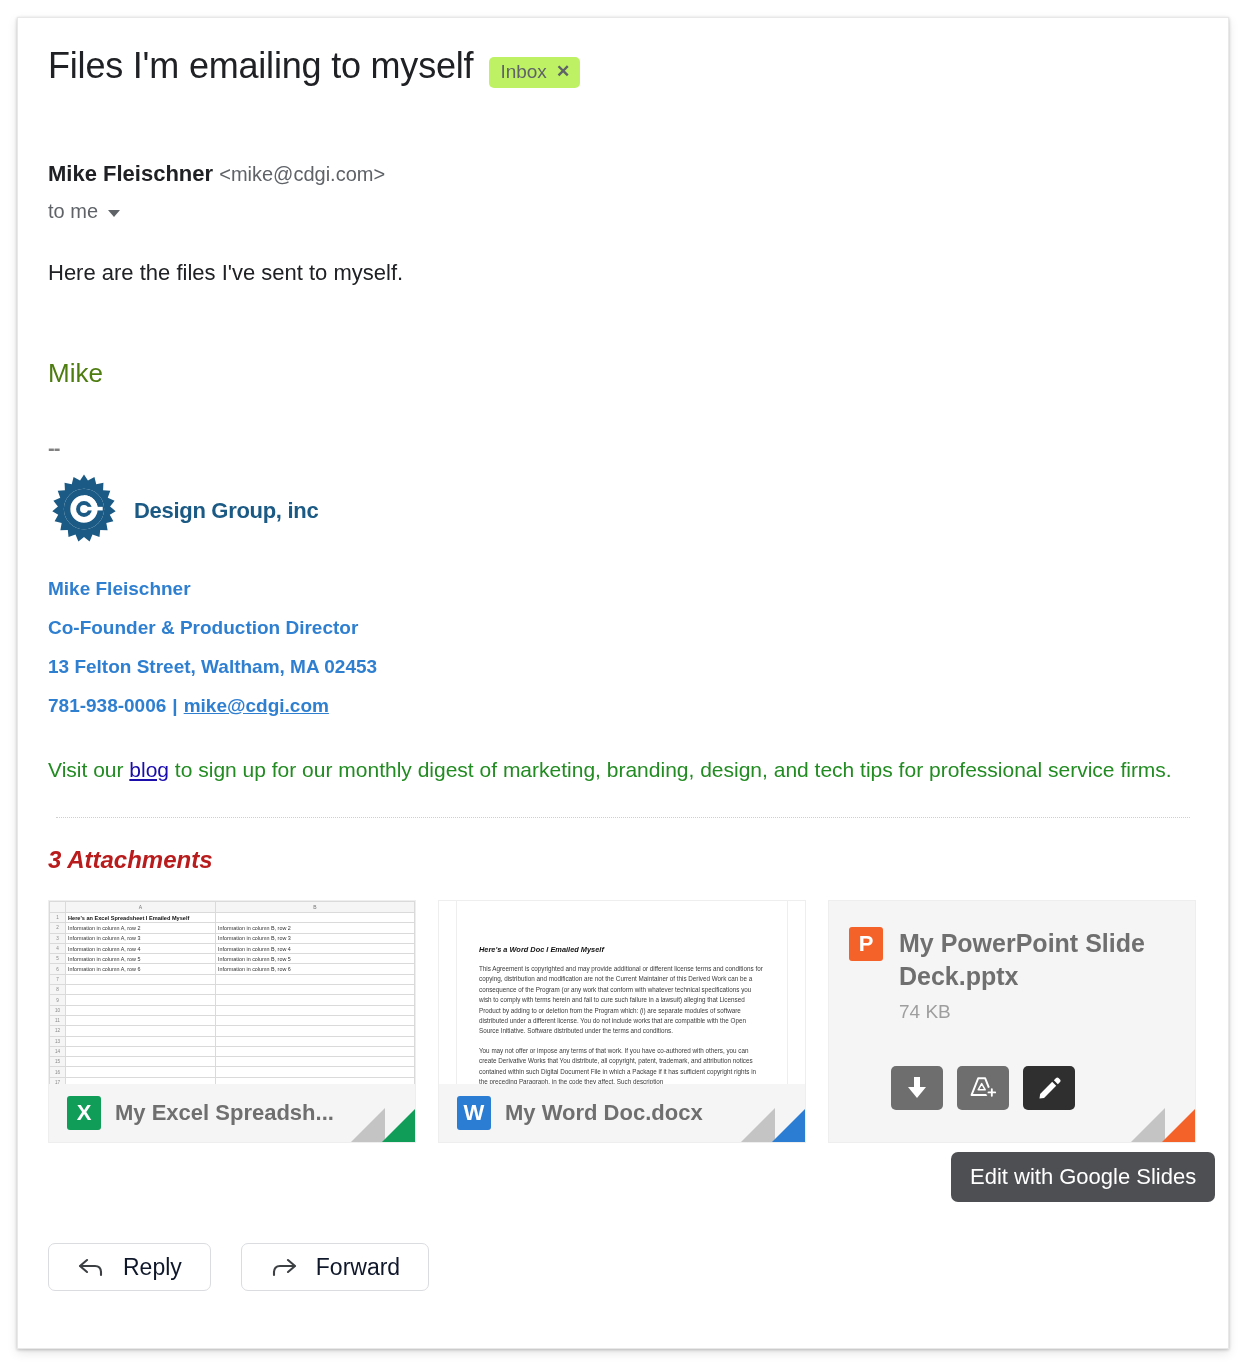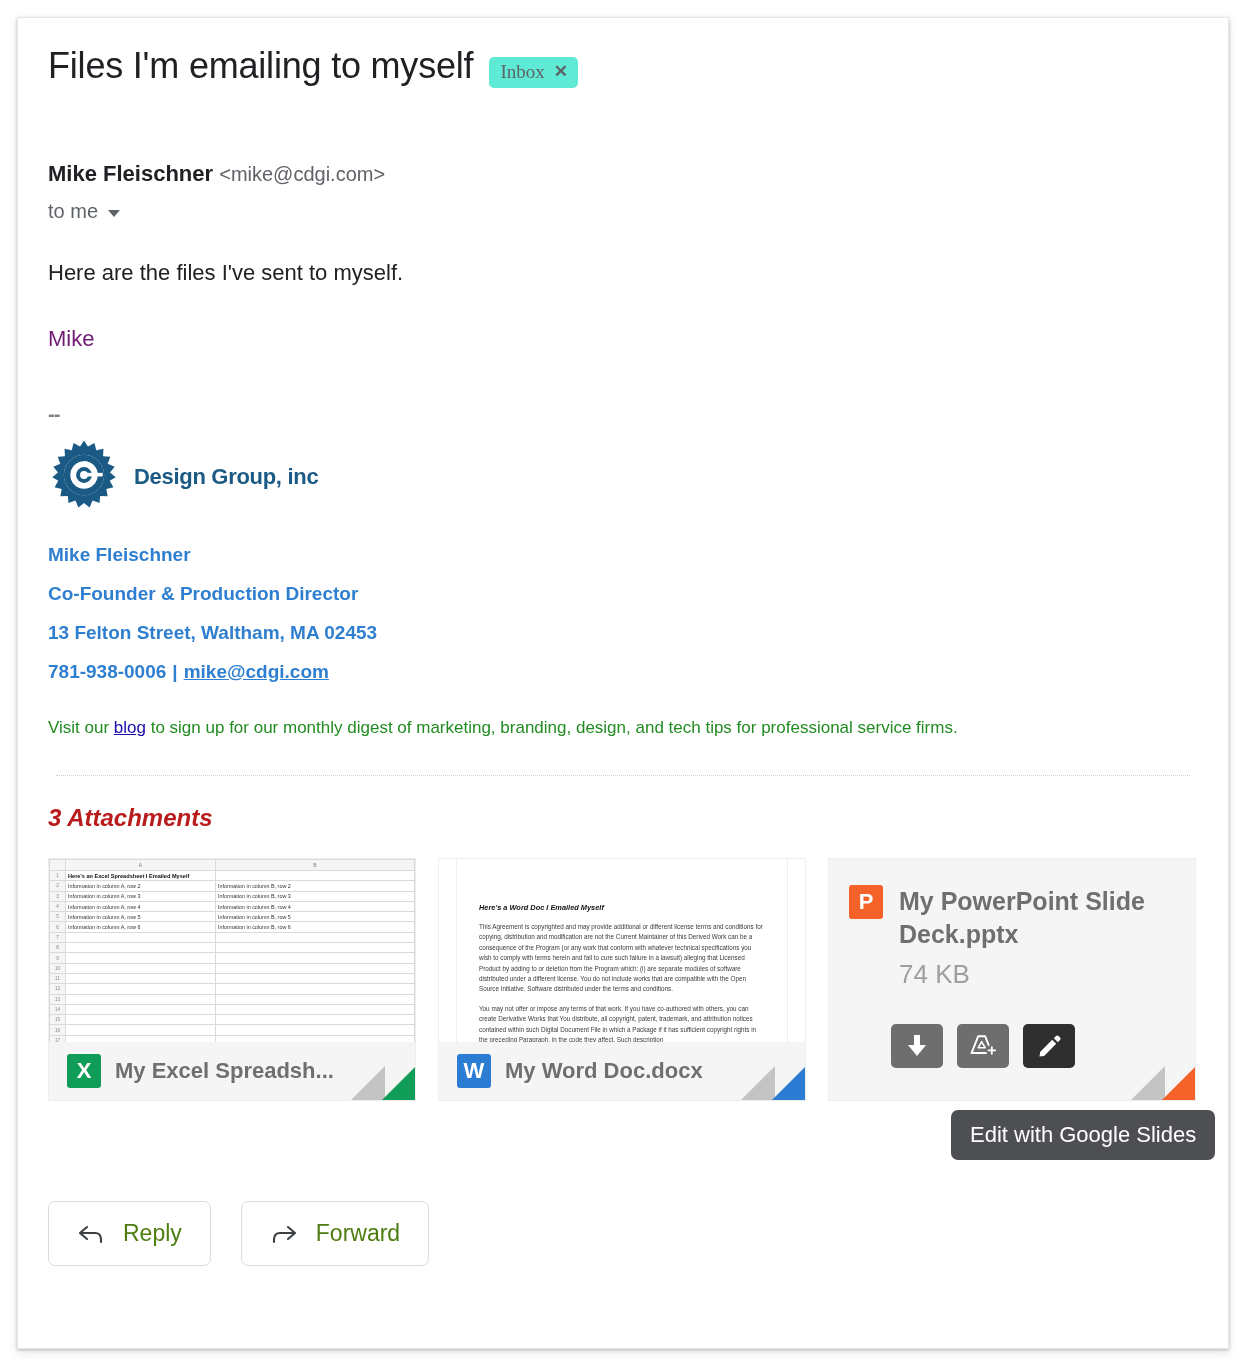--- a/index.html
+++ b/index.html
@@ -27,62 +27,62 @@
   .inner { padding: 26px 30px 0 30px; }
 
   
   .subject-row { display: flex; align-items: flex-end; gap: 16px; }
   .subject {
     font-size: 36px; font-weight: 400; color: #202124;
     letter-spacing: -0.2px; line-height: 44px;
   }
   .label-chip {
     display: inline-flex; align-items: center; gap: 9px;
-    background: #5eead4; color: #5f6368;
+    background: #bef264; color: #5f6368;
     border-radius: 5px; padding: 5px 10px 6px 11px;
-    font-size: 19px; line-height: 20px; font-family: Liberation Serif, serif;
+    font-size: 19px; line-height: 20px;
   }
   .chip-x { font-size: 17px; font-weight: 700; color: #5f6368; line-height: 16px; }
 
   
   .sender { margin-top: 72px; font-size: 22px; line-height: 28px; }
   .sender-name { font-weight: 700; color: #202124; }
   .sender-email { color: #5f6368; font-size: 20px; }
   .to-line {
     margin-top: 12px; display: flex; align-items: center; gap: 10px;
     color: #5f6368; font-size: 20px;
   }
   .caret {
     width: 0; height: 0; margin-top: 3px;
     border-left: 6px solid transparent;
     border-right: 6px solid transparent;
     border-top: 7px solid #5f6368;
   }
 
   
   .body-line { margin-top: 36px; font-size: 22px; color: #202124; line-height: 28px; }
-  .body-sign { margin-top: 38px; font-size: 22px; color: #701a75; line-height: 28px; }
+  .body-sign { margin-top: 72px; font-size: 26px; color: #4d7c0f; line-height: 28px; }
   .dashes {
     margin-top: 56px; color: #808080; font-size: 20px;
     letter-spacing: -1px; font-weight: 700; line-height: 10px;
   }
 
   
   .logo-wrap { margin-top: 20px; display: flex; align-items: center; gap: 14px; }
   .logo-text { display: flex; flex-direction: column; line-height: 1; }
   .logo-l1 { font-size: 38px; color: #1b5a84; letter-spacing: -0.5px; font-family: "Liberation Serif", serif; }
   .logo-l1 b { font-family: "Liberation Sans", sans-serif; font-weight: 700; letter-spacing: -1px; }
   .logo-l2 { font-size: 22px; color: #1b5a84; font-weight: 700; margin-top: 4px; letter-spacing: -0.3px; }
 
   
   .sig { margin-top: 24px; }
   .sig-line { font-size: 19px; color: #2f7fd1; font-weight: 700; line-height: 39px; }
   .sig-line a { color: #2f7fd1; text-decoration: underline; }
   .sig-sep { color: #2f7fd1; padding: 0 6px; }
-  .blog-line { margin-top: 24px; font-size: 17px; color: #228b22; font-weight: 400; line-height: 26px; }
+  .blog-line { margin-top: 32px; font-size: 21px; color: #228b22; font-weight: 400; line-height: 26px; }
   .blog-line a { color: #1a0dab; text-decoration: underline; }
 
   
   .divider {
     margin: 34px 8px 0 8px; height: 1px;
     border-top: 1px dotted #cfcfcf;
   }
 
   
   .att-title { margin-top: 28px; font-size: 24px; font-weight: 700; color: #b91c1c; font-style: italic; }
@@ -141,42 +141,42 @@
   .wdoc h4 { margin: 0 0 10px 0; font-size: 7.4px; color: #111; font-weight: 700; font-style: italic; }
   .wdoc p { margin: 0 0 9px 0; font-size: 6.3px; line-height: 10.4px; color: #3a3a3a; text-align: left; }
 
   
   .ppt-card {
     position: relative; width: 368px; height: 243px;
     background: #f5f5f5; border: 1px solid #eeeeee; overflow: hidden;
   }
   .ppt-head { display: flex; gap: 16px; padding: 26px 20px 0 20px; }
   .ppt-name { font-size: 25px; font-weight: 700; color: #6f6f6f; line-height: 33px; max-width: 250px; }
-  .ppt-size { margin: 8px 0 0 70px; font-size: 26px; color: #9e9e9e; }
+  .ppt-size { margin: 8px 0 0 70px; font-size: 19px; color: #9e9e9e; }
   .ppt-actions { position: absolute; left: 62px; bottom: 32px; display: flex; gap: 14px; }
   .act-btn {
     width: 52px; height: 44px; border-radius: 5px; background: #6e6e6e;
     display: flex; align-items: center; justify-content: center; cursor: pointer;
   }
   .act-btn.dark { background: #2f2f2f; }
 
   .tooltip {
     position: absolute; left: 903px; top: 252px;
     background: #4d4f52; color: #fff; border-radius: 7px;
     padding: 12px 19px; font-size: 22px; white-space: nowrap;
     z-index: 20;
   }
 
   
   .actions { margin-top: 100px; display: flex; gap: 30px; padding-bottom: 20px; }
   .btn {
     display: flex; align-items: center; gap: 18px;
-    height: 65px; padding: 0 28px;
+    height: 48px; padding: 0 28px;
     border: 1px solid #dadce0; border-radius: 7px;
-    background: #fff; color: #4d7c0f; font-size: 23px; cursor: pointer;
+    background: #fff; color: #0f172a; font-size: 23px; cursor: pointer;
   }
 </style>
 </head>
 <body>
 
 <div id="page">
   <div class="card">
     <div class="inner">
 
       <div class="subject-row">

